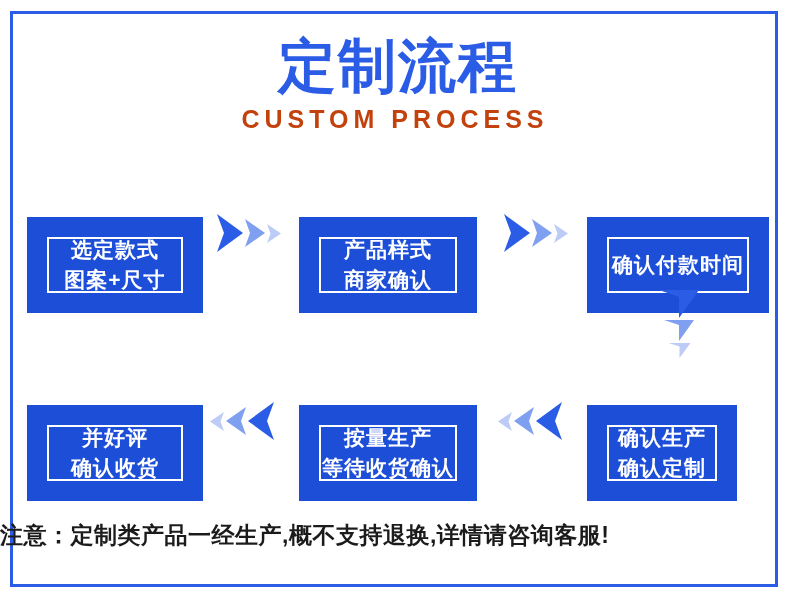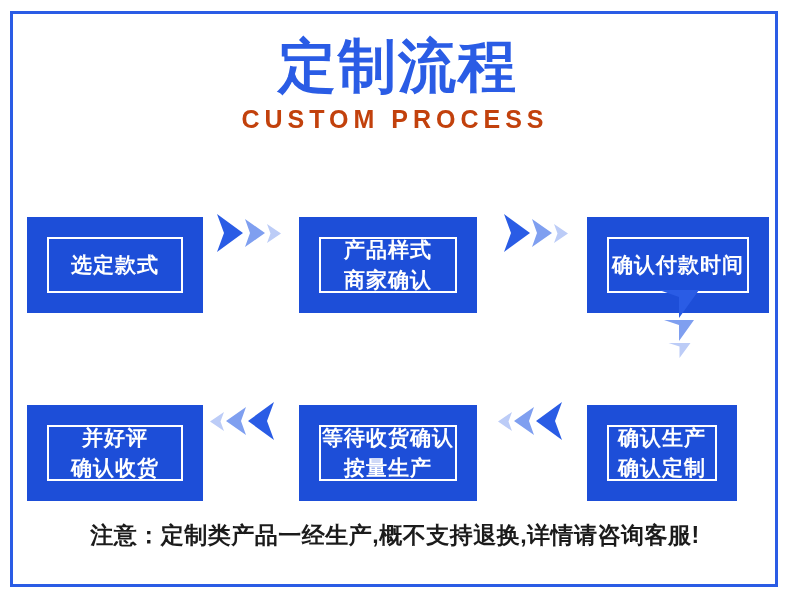--- a/index.html
+++ b/index.html
@@ -115,21 +115,20 @@
   #arrows-3 { left: 648px; top: 289px; width: 62px; height: 76px; }
   
   #arrows-4 { left: 209px; top: 400px; width: 80px; height: 42px; }
   #arrows-5 { left: 497px; top: 400px; width: 80px; height: 42px; }
 
   .notice {
     position: absolute;
     left: 0;
     top: 519px;
     width: 790px;
-    text-align: center;
     color: #1b1b1b;
     font-size: 23px;
     line-height: 32px;
     font-weight: bold;
     letter-spacing: 0.5px;
   }
 </style>
 </head>
 <body>
 
@@ -138,20 +137,21 @@
   <div class="frame"></div>
 
   <div class="heading">
     <span class="cn">定制流程</span>
     <span class="en">CUSTOM PROCESS</span>
   </div>
 
   <div class="pbox" id="box1">
     <div class="inner">
       <span class="line">选定款式</span>
+      <span class="line">图案+尺寸</span>
     </div>
   </div>
 
   <div class="arrows horiz" id="arrows-1">
     <svg class="tri" width="28" height="42" viewBox="0 0 28 42">
         <path d="M1 2 L27 21 L1 40 L8 21 Z" fill="#2a5ce5"></path>
       </svg>
     <svg class="tri" width="22" height="32" viewBox="0 0 22 32">
         <path d="M1 2 L21 16 L1 30 L6 16 Z" fill="#7f9ff0"></path>
       </svg>
@@ -211,22 +211,22 @@
     <svg class="tri" width="22" height="32" viewBox="0 0 22 32">
         <path d="M21 2 L1 16 L21 30 L16 16 Z" fill="#7f9ff0"></path>
       </svg>
     <svg class="tri" width="28" height="42" viewBox="0 0 28 42">
         <path d="M27 2 L1 21 L27 40 L20 21 Z" fill="#2a5ce5"></path>
       </svg>
   </div>
 
   <div class="pbox" id="box5">
     <div class="inner">
+      <span class="line">按量生产</span>
       <span class="line">等待收货确认</span>
-      <span class="line">按量生产</span>
     </div>
   </div>
 
   <div class="arrows horiz" id="arrows-5">
     <svg class="tri" width="16" height="23" viewBox="0 0 16 23">
         <path d="M15 2 L1 11.5 L15 21 L11.5 11.5 Z" fill="#bcccf7"></path>
       </svg>
     <svg class="tri" width="22" height="32" viewBox="0 0 22 32">
         <path d="M21 2 L1 16 L21 30 L16 16 Z" fill="#7f9ff0"></path>
       </svg>

